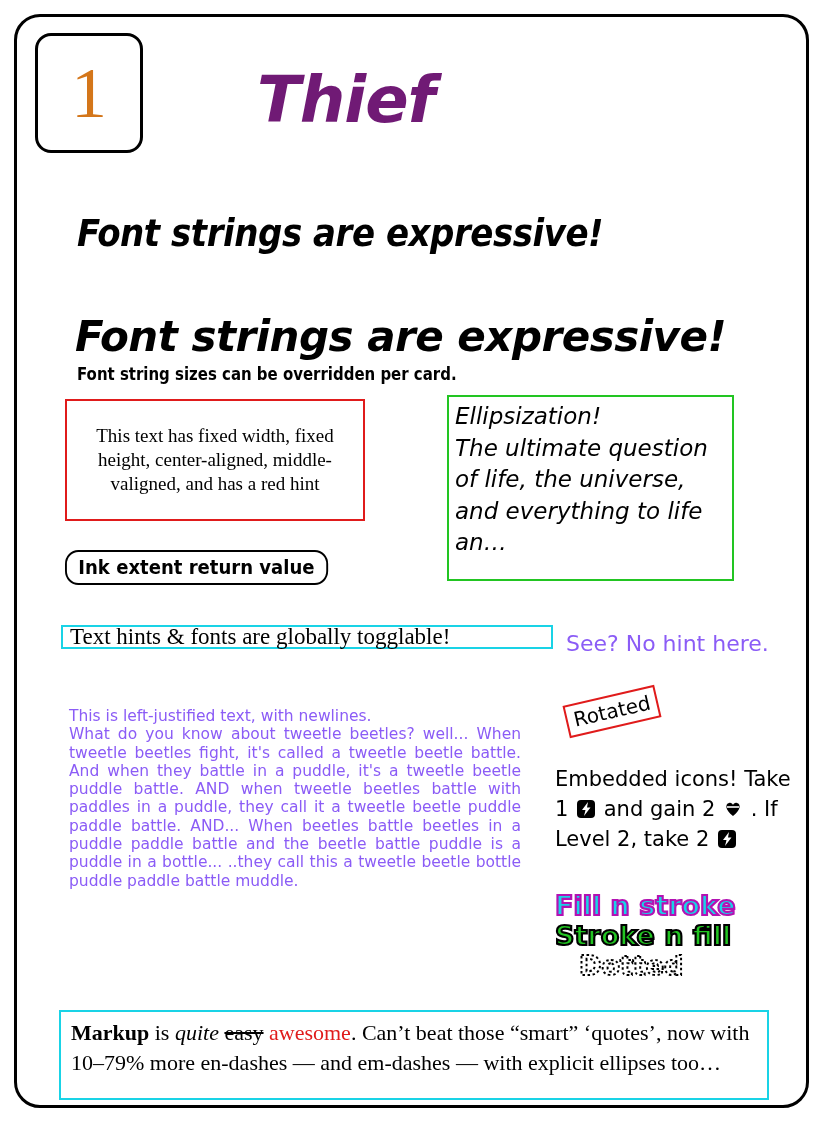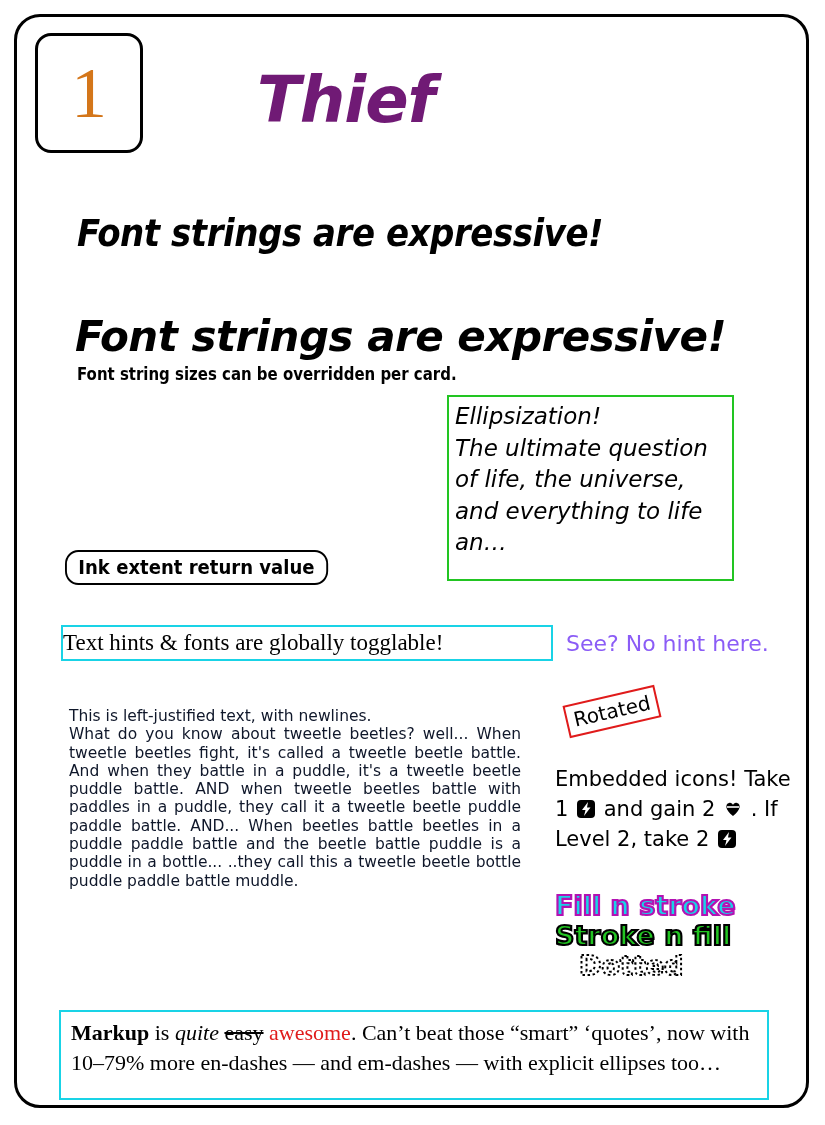--- a/index.html
+++ b/index.html
@@ -154,26 +154,26 @@
     transform-origin: left center;
     color: #000;
   }
 
   
   #hint-box {
     position: absolute;
     left: 44px;
     top: 608px;
     width: 492px;
-    height: 36px;
+    height: 24px;
     border: 2px solid #19d3e6;
     box-sizing: border-box;
     display: flex;
     align-items: center;
-    padding-left: 0;
+    padding-left: 7px;
   }
   #hint-box-text {
     font-family: "Liberation Serif", serif;
     font-size: 23px;
     color: #000;
   }
   #no-hint-text {
     position: absolute;
     left: 549px;
     top: 614px;
@@ -185,21 +185,21 @@
 
   
   #left-para {
     position: absolute;
     left: 52px;
     top: 690px;
     width: 452px;
     font-family: "DejaVu Sans", sans-serif;
     font-size: 15.5px;
     line-height: 1.18;
-    color: #0f172a;
+    color: #8b5cf6;
   }
   #left-para .firstline { display: block; }
   #left-para .justified {
     display: block;
     text-align: justify;
   }
 
   
   #rotated-wrap {
     position: absolute;
@@ -273,20 +273,23 @@
 
   <div id="level-box">
     <span id="level-number">1</span>
   </div>
   <div id="card-title">Thief</div>
 
   <div id="expressive-1">Font strings are expressive!</div>
   <div id="expressive-2">Font strings are expressive!</div>
   <div id="override-note">Font string sizes can be overridden per card.</div>
 
+  <div id="fixed-box">
+    <div id="fixed-box-text">This text has fixed width, fixed height, center-aligned, middle-valigned, and has a red hint</div>
+  </div>
 
   <div id="ellipsis-box">
     <div id="ellipsis-text" style="white-space: pre-wrap;">Ellipsization!
 The ultimate question of life, the universe, and everything to life an…</div>
   </div>
 
   <div id="ink-extent">Ink extent return value</div>
 
   <div id="hint-box">
     <span id="hint-box-text">Text hints &amp; fonts are globally togglable!</span>

